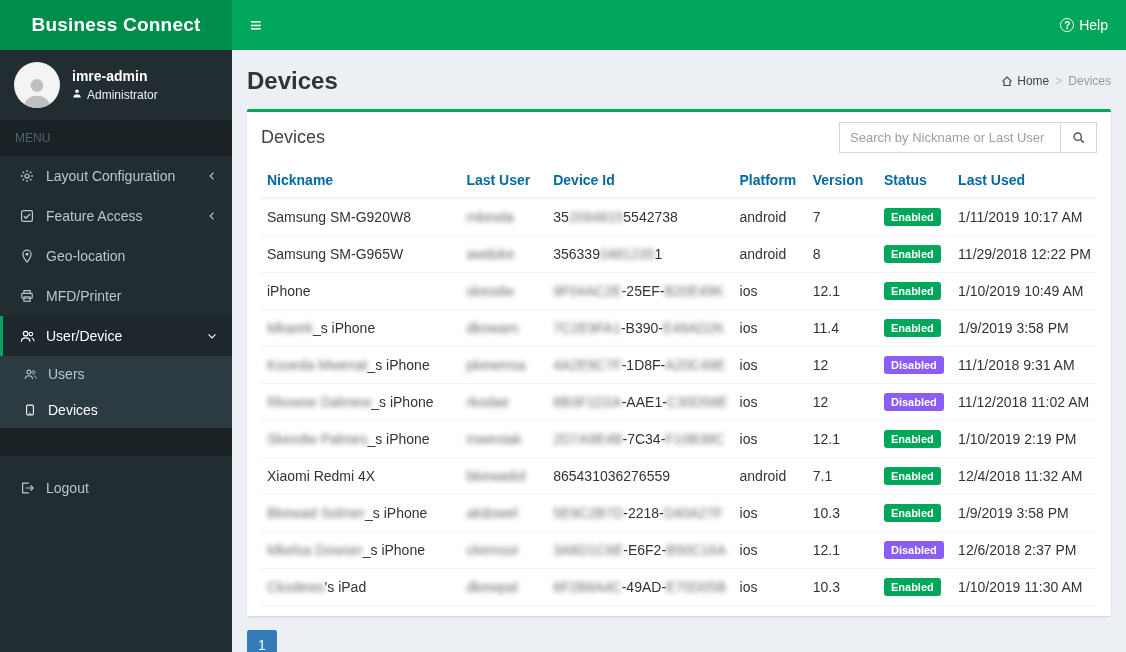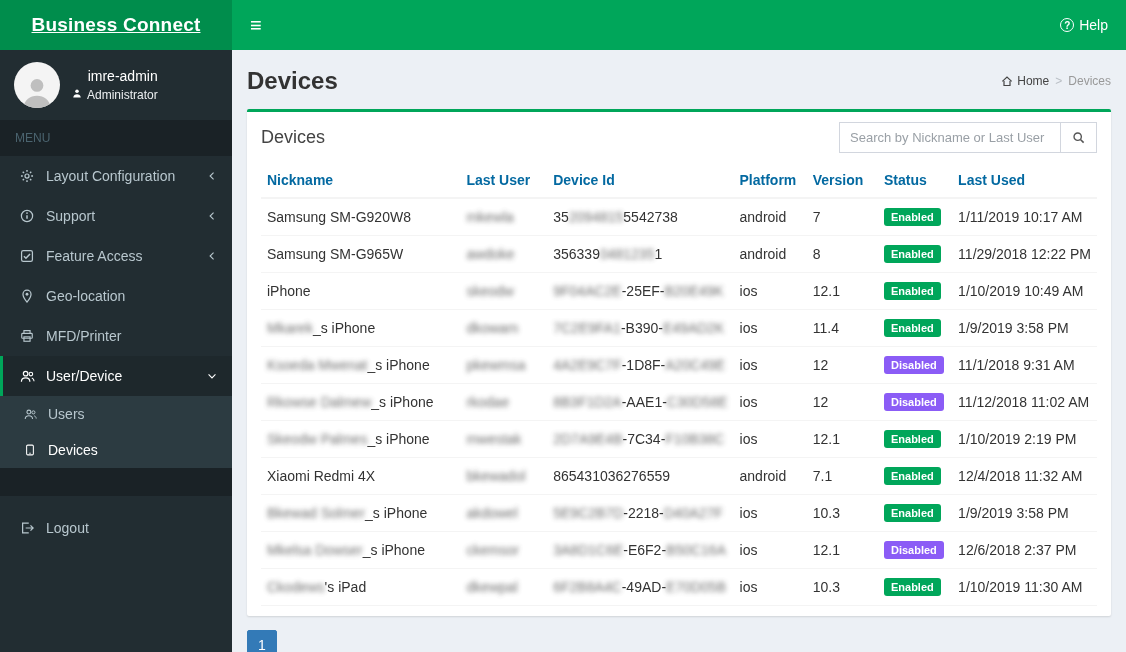--- a/index.html
+++ b/index.html
@@ -2,38 +2,38 @@
 <html><head>
 <meta charset="utf-8">
 <style>
   * { box-sizing: border-box; margin: 0; padding: 0; }
   html,body { font-family: "Liberation Sans", sans-serif; }
   .app { width: 1126px; height: 652px; overflow: hidden; position: relative; background:#ecf0f5; }
 
   
   .main-header { display:flex; height:50px; }
   .logo { width:232px; background:#008d4c; color:#fff; display:flex; align-items:center; justify-content:center;
-          font-size:19px; font-weight:bold; letter-spacing:.2px;text-decoration:underline; }
+          font-size:19px; font-weight:bold; letter-spacing:.2px; }
   .navbar { flex:1; background:#00a65a; display:flex; align-items:center; justify-content:space-between; }
   .sidebar-toggle { color:#fff; font-size:20px; padding:0 18px; cursor:pointer; line-height:50px; text-decoration:none; }
   .help-link { color:#fff; font-size:14px; display:flex; align-items:center; gap:5px; padding:0 18px; cursor:pointer; text-decoration:none; }
   .help-badge { display:inline-flex; width:14px; height:14px; border:1.4px solid #fff; border-radius:50%;
                 align-items:center; justify-content:center; font-size:10px; font-weight:bold; }
 
   
   .body-row { display:flex; height:602px; }
   .sidebar { width:232px; background:#222d32; color:#b8c7ce; flex-shrink:0; display:flex; flex-direction:column; }
   .content-wrapper { flex:1; background:#ecf0f5; overflow:hidden; }
 
   
   .user-panel { display:flex; align-items:center; gap:12px; padding:12px 14px; }
   .avatar { width:46px; height:46px; border-radius:50%; background:#f4f4f4; display:flex; align-items:flex-end; justify-content:center; overflow:hidden; }
   .avatar svg { color:#bfbfbf; }
   .user-meta { display:flex; flex-direction:column; gap:4px; }
-  .user-name { color:#fff; font-size:14px; font-weight:normal;text-align:right; }
+  .user-name { color:#fff; font-size:14px; font-weight:bold; }
   .user-role { color:#eceff1; font-size:12px; display:flex; align-items:flex-start; gap:5px; }
 
   .menu-header { background:#1a2226; color:#4b646f; font-size:12px; padding:11px 15px; }
 
   .menu { list-style:none; }
   .menu-item { display:flex; align-items:center; gap:10px; padding:12px 15px; font-size:14px; color:#b8c7ce; cursor:pointer; border-left:3px solid transparent; }
   .menu-item .mi-icon { width:18px; display:flex; justify-content:center; color:#b8c7ce; }
   .menu-item .mi-label { flex:1; }
   .menu-item .mi-chevron { color:#b8c7ce; display:flex; }
   .menu-item.active { background:#1e282c; color:#fff; border-left-color:#00a65a; }
@@ -129,35 +129,20 @@
         <li class="menu-item">
           <span class="mi-icon">
               <svg width="14" height="14" viewBox="0 0 16 16">
                 <circle cx="8" cy="8" r="2.3" fill="none" stroke="currentColor" stroke-width="1.4"></circle>
                 <g stroke="currentColor" stroke-width="1.6" fill="none">
                   <path d="M8 1.1v2.1M8 12.8v2.1M1.1 8h2.1M12.8 8h2.1M3.1 3.1l1.5 1.5M11.4 11.4l1.5 1.5M12.9 3.1l-1.5 1.5M4.6 11.4l-1.5 1.5"></path>
                 </g>
               </svg>
             </span>
           <span class="mi-label">Layout Configuration</span>
-          <span class="mi-chevron">
-              <svg width="10" height="10" viewBox="0 0 16 16">
-                <path d="M10.5 2.5L5 8l5.5 5.5" fill="none" stroke="currentColor" stroke-width="1.8"></path>
-              </svg>
-            </span>
-        </li>
-        <li class="menu-item">
-          <span class="mi-icon">
-              <svg width="14" height="14" viewBox="0 0 16 16">
-                <circle cx="8" cy="8" r="6.4" fill="none" stroke="currentColor" stroke-width="1.4"></circle>
-                <path d="M8 7.2v4" stroke="currentColor" stroke-width="1.7"></path>
-                <circle cx="8" cy="4.7" r="1" fill="currentColor"></circle>
-              </svg>
-            </span>
-          <span class="mi-label">Support</span>
           <span class="mi-chevron">
               <svg width="10" height="10" viewBox="0 0 16 16">
                 <path d="M10.5 2.5L5 8l5.5 5.5" fill="none" stroke="currentColor" stroke-width="1.8"></path>
               </svg>
             </span>
         </li>
         <li class="menu-item">
           <span class="mi-icon">
               <svg width="14" height="14" viewBox="0 0 16 16">
                 <rect x="1.8" y="1.8" width="12.4" height="12.4" rx="2" fill="none" stroke="currentColor" stroke-width="1.4"></rect>

